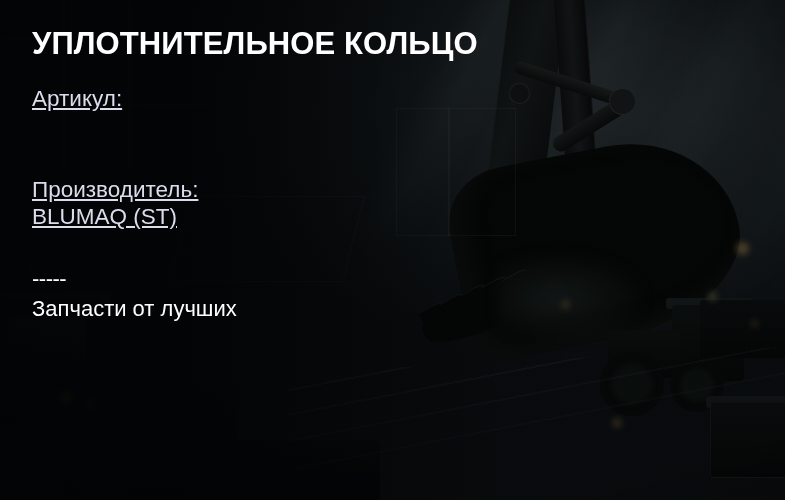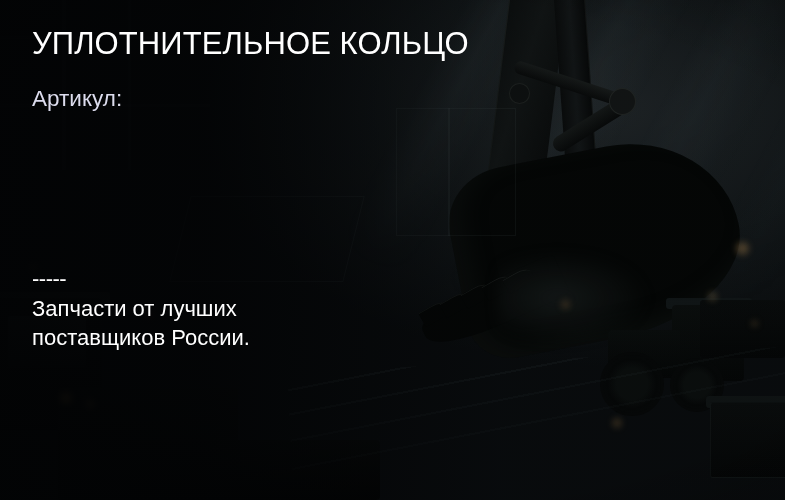--- a/index.html
+++ b/index.html
@@ -216,40 +216,40 @@
     padding: 0 32px;
     box-sizing: border-box;
   }
 
   .title {
     position: absolute;
     left: 32px;
     top: 24px;
     font-size: 31px;
     line-height: 40px;
-    font-weight: 400;
+    font-weight: 700;
     color: #ffffff;
     letter-spacing: 0.1px;
     white-space: nowrap;
   }
 
   .field {
     position: absolute;
     left: 32px;
     font-size: 22.5px;
     line-height: 27px;
     font-weight: 400;
     color: #dcdced;
     white-space: nowrap;
   }
   .field-article { top: 85px; }
   .field-maker   { top: 176px; }
 
   .field .label,
-  .field .value { display: block; }
+  .field .value { display: block; text-decoration: underline; }
 
   .promo {
     position: absolute;
     left: 32px;
     top: 268px;
     color: #ffffff;
     font-size: 22px;
     line-height: 29px;
     font-weight: 400;
     white-space: nowrap;
@@ -331,21 +331,24 @@
   <div class="bg-layer bg-vignette"></div>
 
   <div class="content">
 
     <div class="title">УПЛОТНИТЕЛЬНОЕ КОЛЬЦО</div>
 
     <div class="field field-article">
       <span class="label">Артикул:</span>
     </div>
 
+    <div class="field field-maker">
+      <span class="label">Производитель:</span>
+      <span class="value">BLUMAQ (ST)</span>
+    </div>
 
     <div class="promo">
       <span class="sep">-----</span>
       <span class="pline">Запчасти от лучших</span>
-      <span class="pline">поставщиков России.</span>
     </div>
 
   </div>
 </div>
 
 </body></html>

